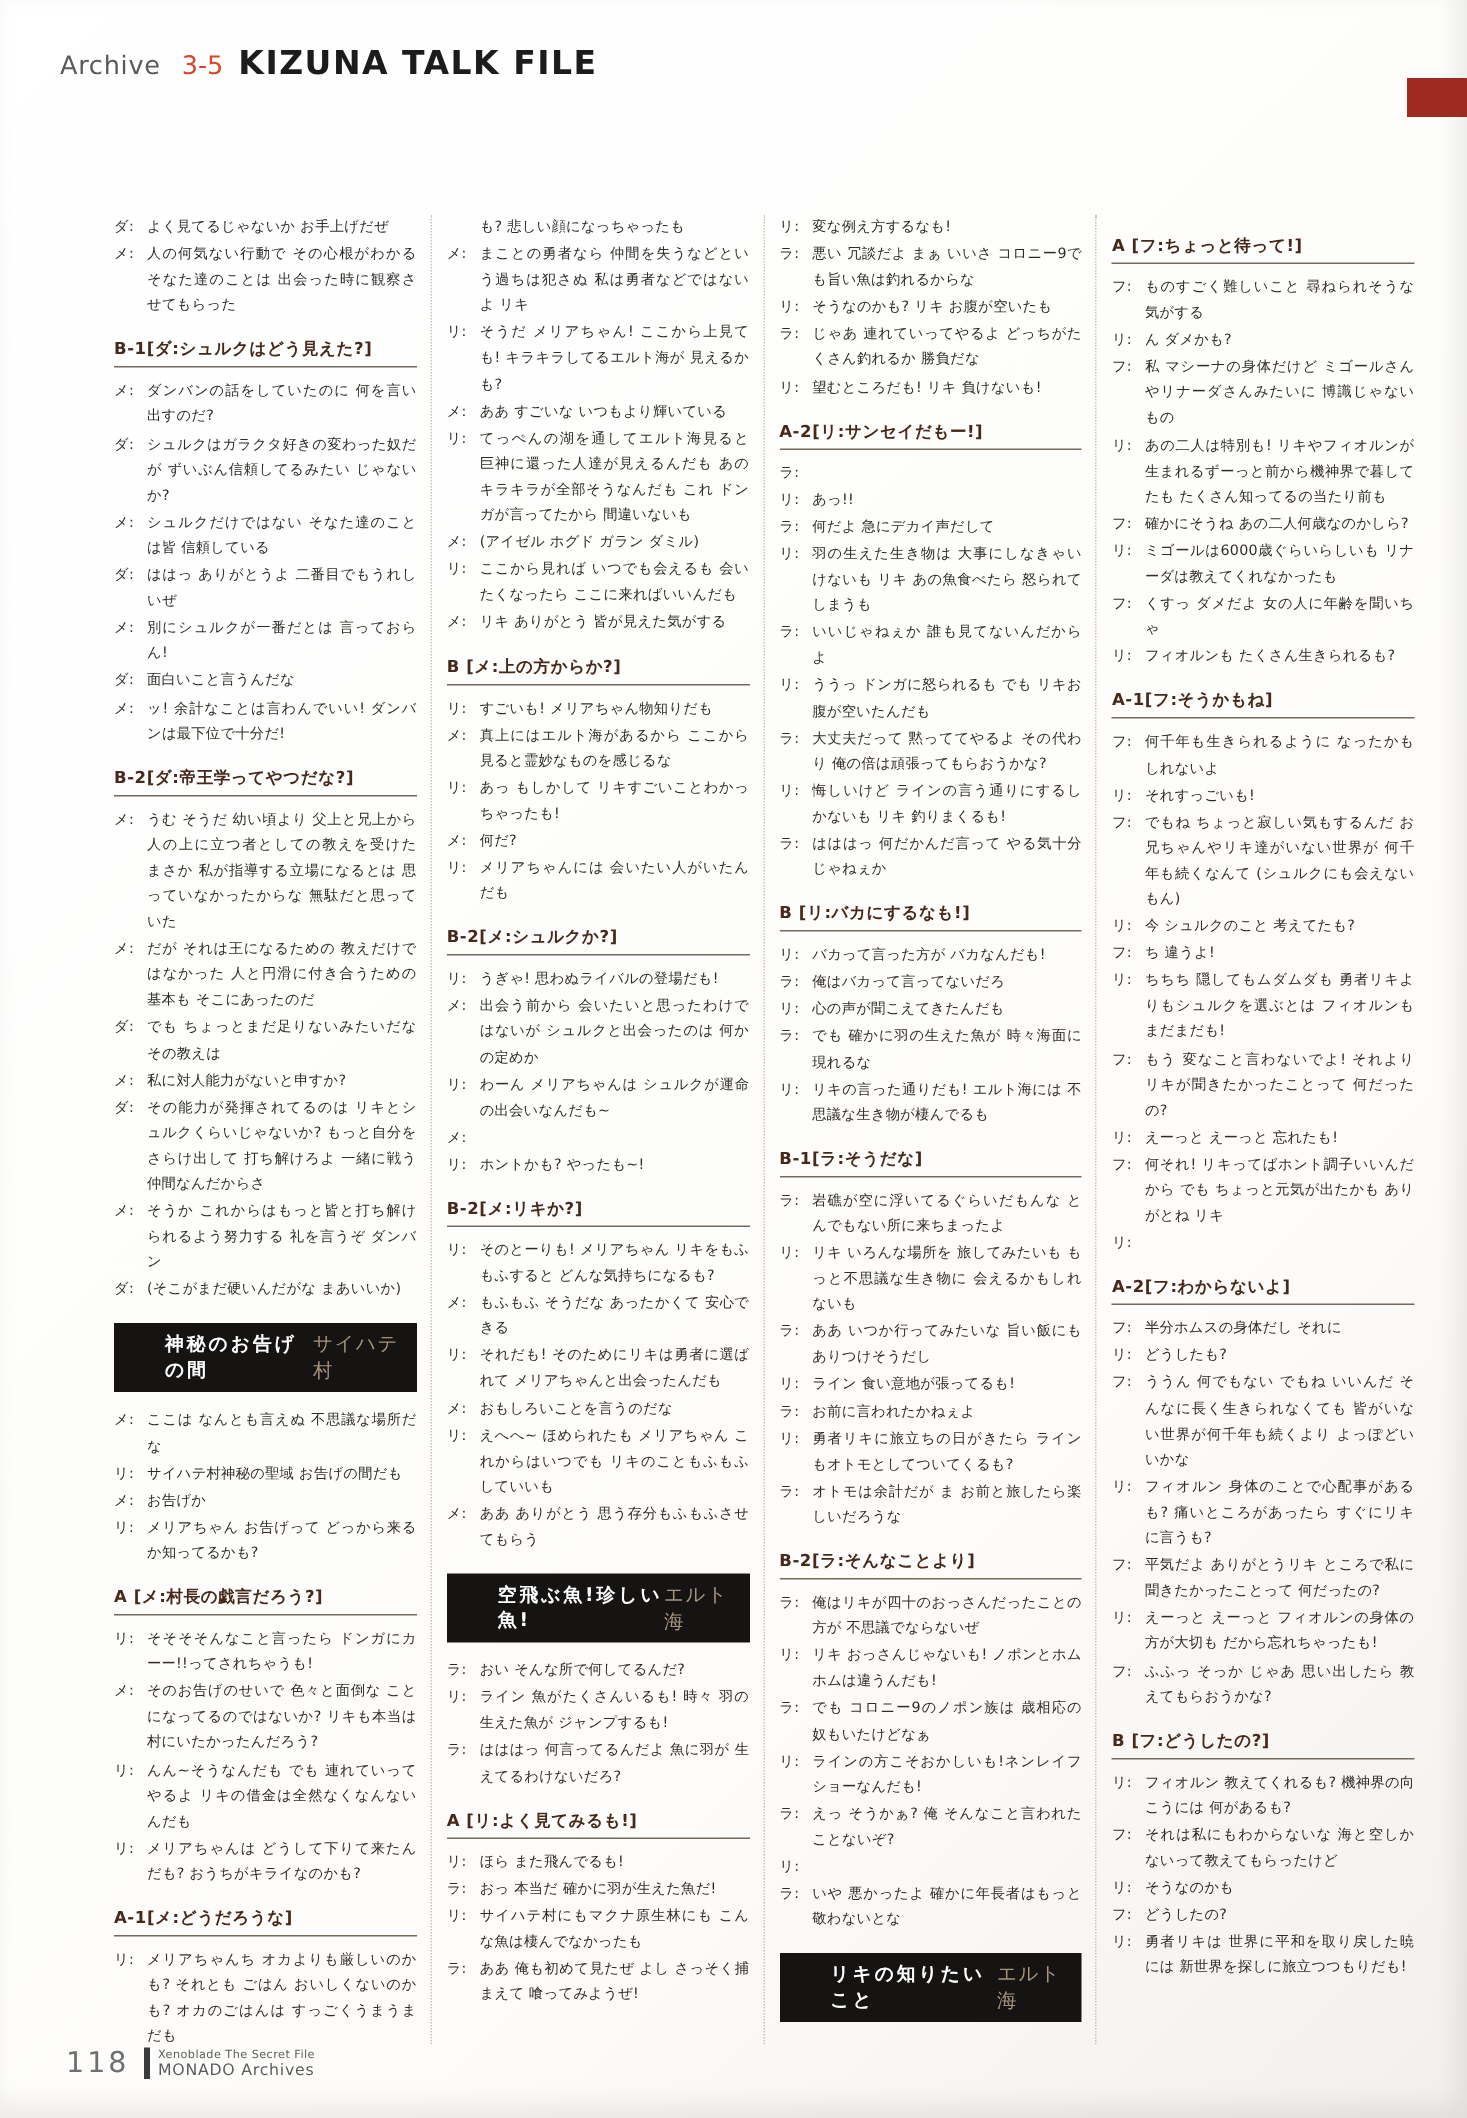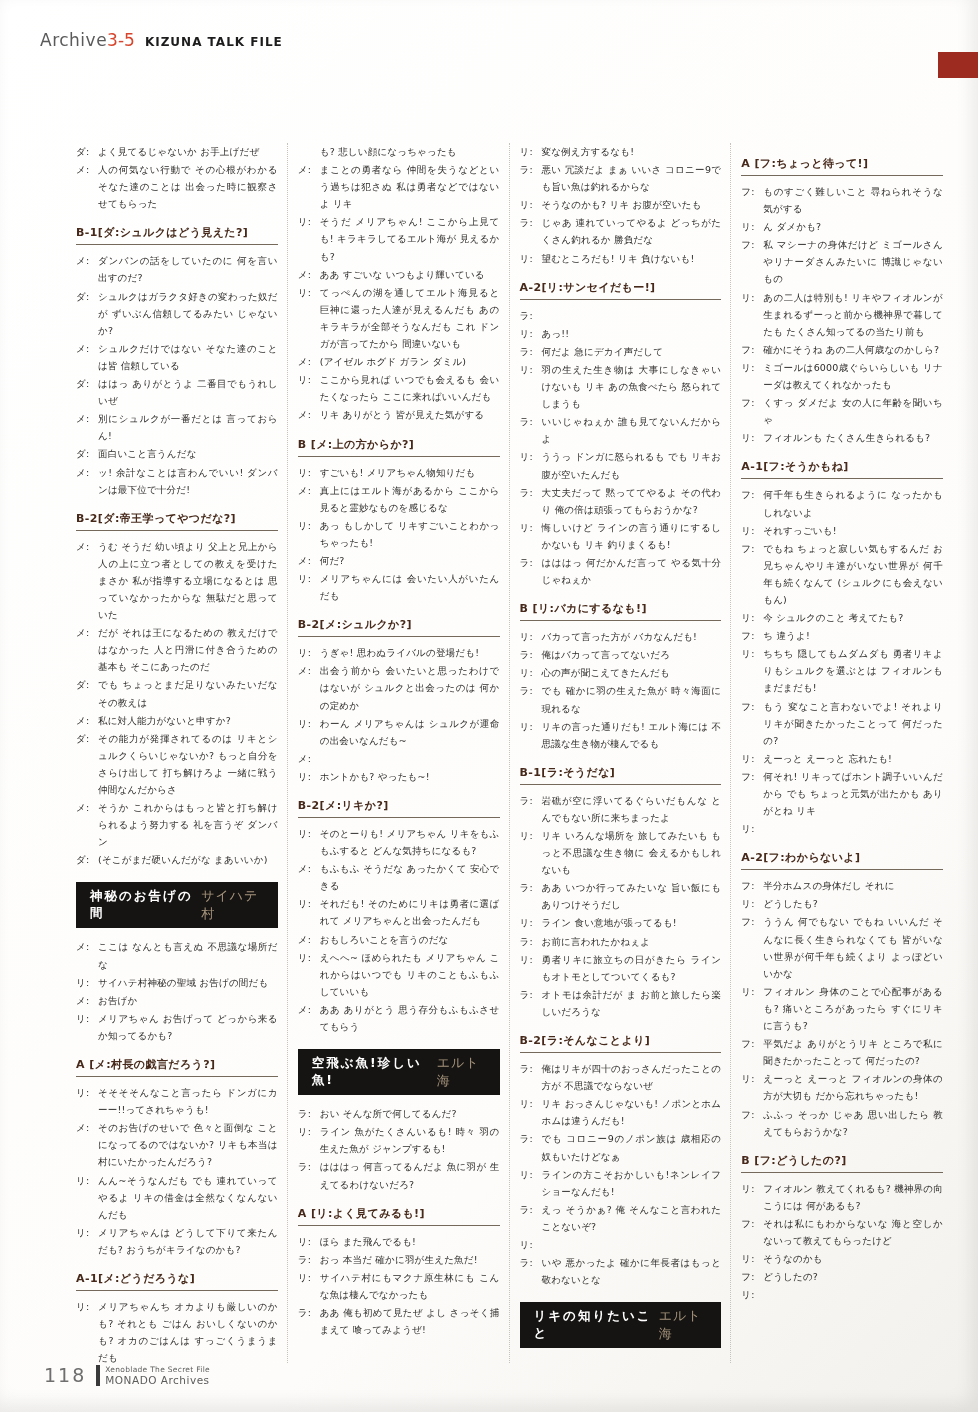--- a/index.html
+++ b/index.html
@@ -7,22 +7,22 @@
     position:relative;
     width:978px;height:1412px;
     background:linear-gradient(135deg,#ffffff 0%,#fdfcfa 70%,#f2f0ec 100%);
     font-family:"DejaVu Sans","Liberation Sans",sans-serif;
     overflow:hidden;
     box-shadow:inset -6px -8px 18px rgba(0,0,0,0.08);
   }
   
   .header{position:absolute;top:30px;left:40px;display:flex;align-items:baseline;gap:10px;}
   .archive-label{font-size:17px;color:#5a5a5a;letter-spacing:0.5px;}
-  .archive-number{font-size:17px;color:#d6452c;}
-  .page-title{font-size:12px;font-weight:bold;color:#1c1c1c;letter-spacing:1px;}
+  .archive-number{font-size:17px;color:#d6452c;margin-left:14px;}
+  .page-title{font-size:22px;font-weight:bold;color:#1c1c1c;letter-spacing:1px;}
   .red-tab{position:absolute;top:52px;right:0;width:40px;height:26px;background:#9e2b20;}
   
   .columns{
     position:absolute;top:143px;left:76px;width:876px;height:1220px;
     display:flex;overflow:hidden;
   }
   .column{flex:1 1 0;padding:0 9px 0 10px;min-width:0;}
   .column + .column{border-left:1px dotted #c8c3ba;}
   .column:first-child{padding-left:0;}
   
@@ -33,21 +33,21 @@
   .sec-heading{
     margin:13px 0 7px 0;padding-bottom:4px;
     font-size:11px;font-weight:bold;color:#46291a;
     border-bottom:1px solid #75695c;letter-spacing:0.4px;
   }
   
   .banner{
     margin:14px 0 10px 0;padding:5px 9px 5px 14px;
     background:#161412;display:flex;justify-content:space-between;align-items:center;
   }
-  .banner-title{color:#ffffff;font-weight:bold;font-size:12.5px;letter-spacing:2px;}
+  .banner-title{color:#ffffff;font-weight:bold;font-size:12.5px;letter-spacing:2px;margin-left:20px;}
   .banner-tag{color:#a5947c;font-size:13px;letter-spacing:1px;}
   
   .footer{position:absolute;left:44px;bottom:26px;display:flex;align-items:center;gap:10px;}
   .page-number{font-size:19px;color:#6f6f6f;letter-spacing:2px;}
   .imprint{border-left:4px solid #3a3a3a;padding-left:5px;color:#5c5c5c;}
   .imprint-line1{font-size:7.5px;letter-spacing:0.3px;}
   .imprint-line2{font-size:10.5px;letter-spacing:0.5px;}
 </style>
 </head>
 <body>
@@ -566,20 +566,21 @@
         <div class="dlg-line">
           <span class="dlg-speaker">リ:</span>
           <span class="dlg-text">そうなのかも</span>
         </div>
         <div class="dlg-line">
           <span class="dlg-speaker">フ:</span>
           <span class="dlg-text">どうしたの?</span>
         </div>
         <div class="dlg-line">
           <span class="dlg-speaker">リ:</span>
+          <span class="dlg-text">勇者リキは 世界に平和を取り戻した暁には 新世界を探しに旅立つつもりだも!</span>
         </div>
       </div>
   </div>
 
   <div class="footer">
     <span class="page-number">118</span>
     <div class="imprint">
       <div class="imprint-line1">Xenoblade The Secret File</div>
       <div class="imprint-line2">MONADO Archives</div>
     </div>

